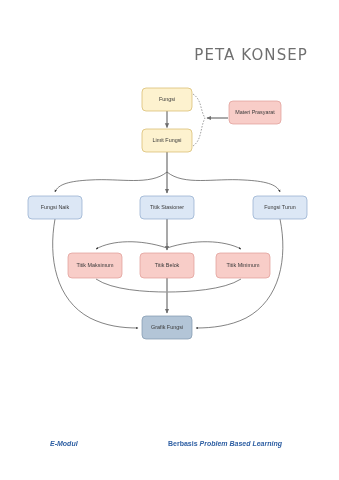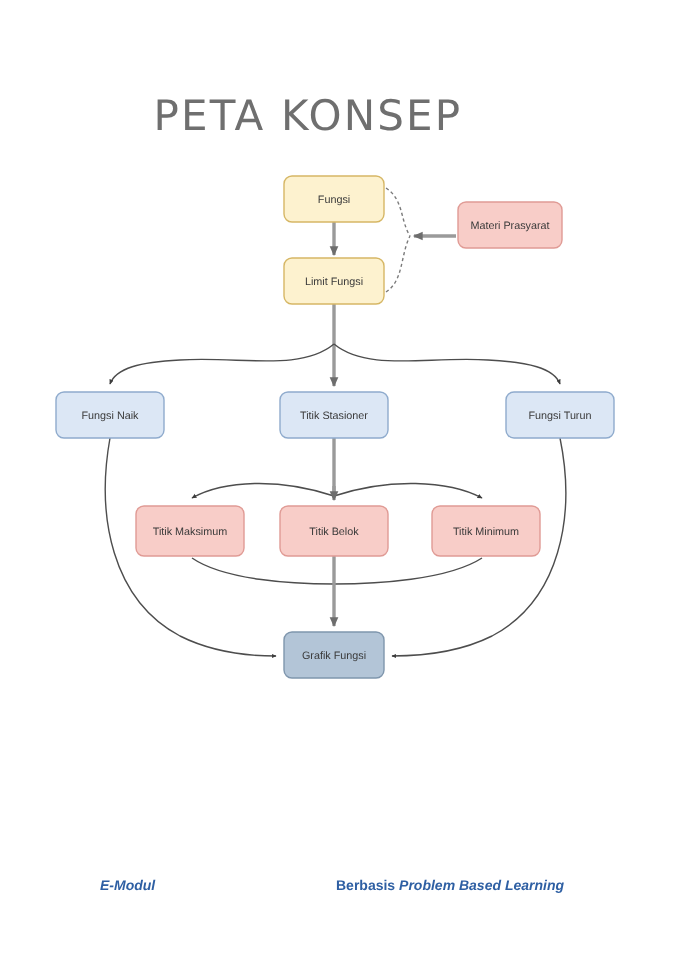--- a/index.html
+++ b/index.html
@@ -18,22 +18,22 @@
   #page {
     position: absolute;
     inset: 0;
     background: #ffffff;
   }
   #page-title {
     position: absolute;
     top: 46px;
     left: 0;
     width: 308px;
-    text-align: center;
-    font-size: 21px;
+    text-align: right;
+    font-size: 15px;
     letter-spacing: 1.1px;
     color: #6f6f6f;
     font-family: "DejaVu Sans", sans-serif;
     font-weight: 400;
   }
   #map-svg {
     position: absolute;
     top: 0;
     left: 0;
   }

